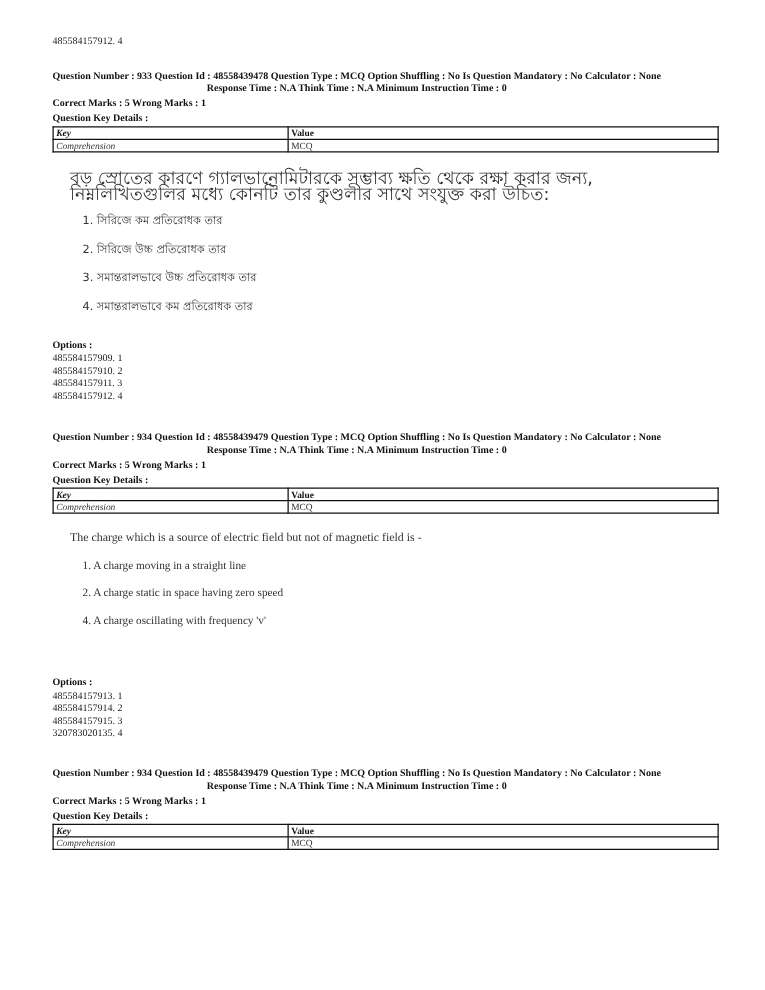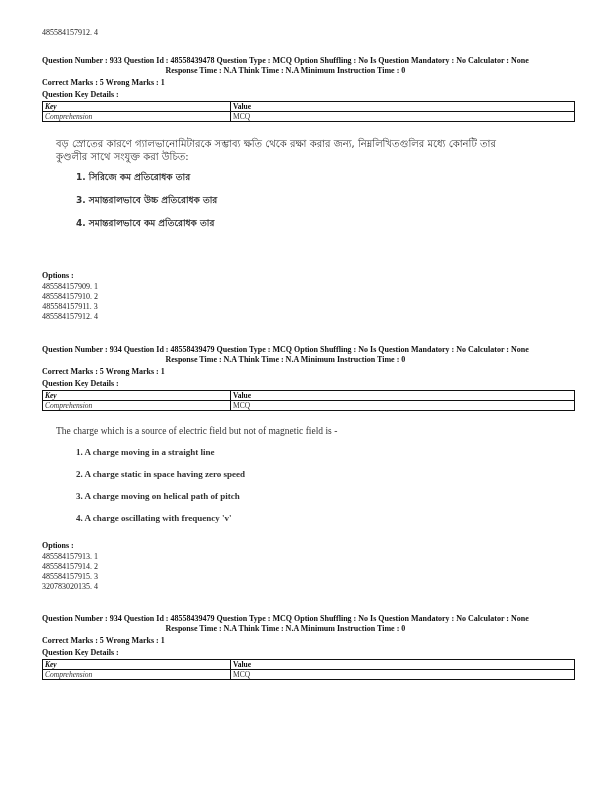--- a/index.html
+++ b/index.html
@@ -53,31 +53,30 @@
       position: absolute;
       left: 56px;
     }
     .q-stem {
       font-size: 9.5px;
       line-height: 13px;
       color: #333;
     }
     .q-stem.bengali {
       font-family: "DejaVu Sans", sans-serif;
-      font-size: 10px;
+      font-size: 14px;
       line-height: 13px;
       width: 450px;
     }
     .q-opt {
       font-size: 9px;
       line-height: 11px;
       color: #333;
-      margin-left: 20px;
+      margin-left: 10px;
       white-space: nowrap;
-      font-weight: bold;
     }
     .q-opt.bengali {
       font-family: "DejaVu Sans", sans-serif;
       font-size: 9px;
     }
     .options-list .opt-row { display: block; }
   </style>
 </head>
 <body>
 
@@ -98,20 +97,21 @@
   <tr class="body">
     <td class="col-key">Comprehension</td>
     <td>MCQ</td>
   </tr>
 </tbody>
   </table>
 
 <div class="question-block" style="top:137px;">
   <div class="q-stem bengali">বড় স্রোতের কারণে গ্যালভানোমিটারকে সম্ভাব্য ক্ষতি থেকে রক্ষা করার জন্য, নিম্নলিখিতগুলির মধ্যে কোনটি তার কুণ্ডলীর সাথে সংযুক্ত করা উচিত:</div>
   <div class="q-opt bengali" style="margin-top:9px;">1. সিরিজে কম প্রতিরোধক তার</div>
+  <div class="q-opt bengali" style="margin-top:12px;">2. সিরিজে উচ্চ প্রতিরোধক তার</div>
   <div class="q-opt bengali" style="margin-top:12px;">3. সমান্তরালভাবে উচ্চ প্রতিরোধক তার</div>
   <div class="q-opt bengali" style="margin-top:12px;">4. সমান্তরালভাবে কম প্রতিরোধক তার</div>
 </div>
 
 <div class="abs meta" style="left:42px; top:271px;">Options :</div>
 <div class="abs plain options-list" style="left:42px; top:282px;">
   <span class="opt-row">485584157909. 1</span>
   <span class="opt-row">485584157910. 2</span>
   <span class="opt-row">485584157911. 3</span>
   <span class="opt-row">485584157912. 4</span>
@@ -133,21 +133,20 @@
     <td class="col-key">Comprehension</td>
     <td>MCQ</td>
   </tr>
 </tbody>
   </table>
 
 <div class="question-block" style="top:425px;">
   <div class="q-stem" style="white-space:nowrap;">The charge which is a source of electric field but not of magnetic field is -</div>
   <div class="q-opt" style="margin-top:9px;">1. A charge moving in a straight line</div>
   <div class="q-opt" style="margin-top:11px;">2. A charge static in space having zero speed</div>
-  <div class="q-opt" style="margin-top:11px;">3. A charge moving on helical path of pitch</div>
   <div class="q-opt" style="margin-top:11px;">4. A charge oscillating with frequency 'v'</div>
 </div>
 
 <div class="abs meta" style="left:42px; top:541px;">Options :</div>
 <div class="abs plain options-list" style="left:42px; top:552px;">
   <span class="opt-row">485584157913. 1</span>
   <span class="opt-row">485584157914. 2</span>
   <span class="opt-row">485584157915. 3</span>
   <span class="opt-row">320783020135. 4</span>
 </div>

